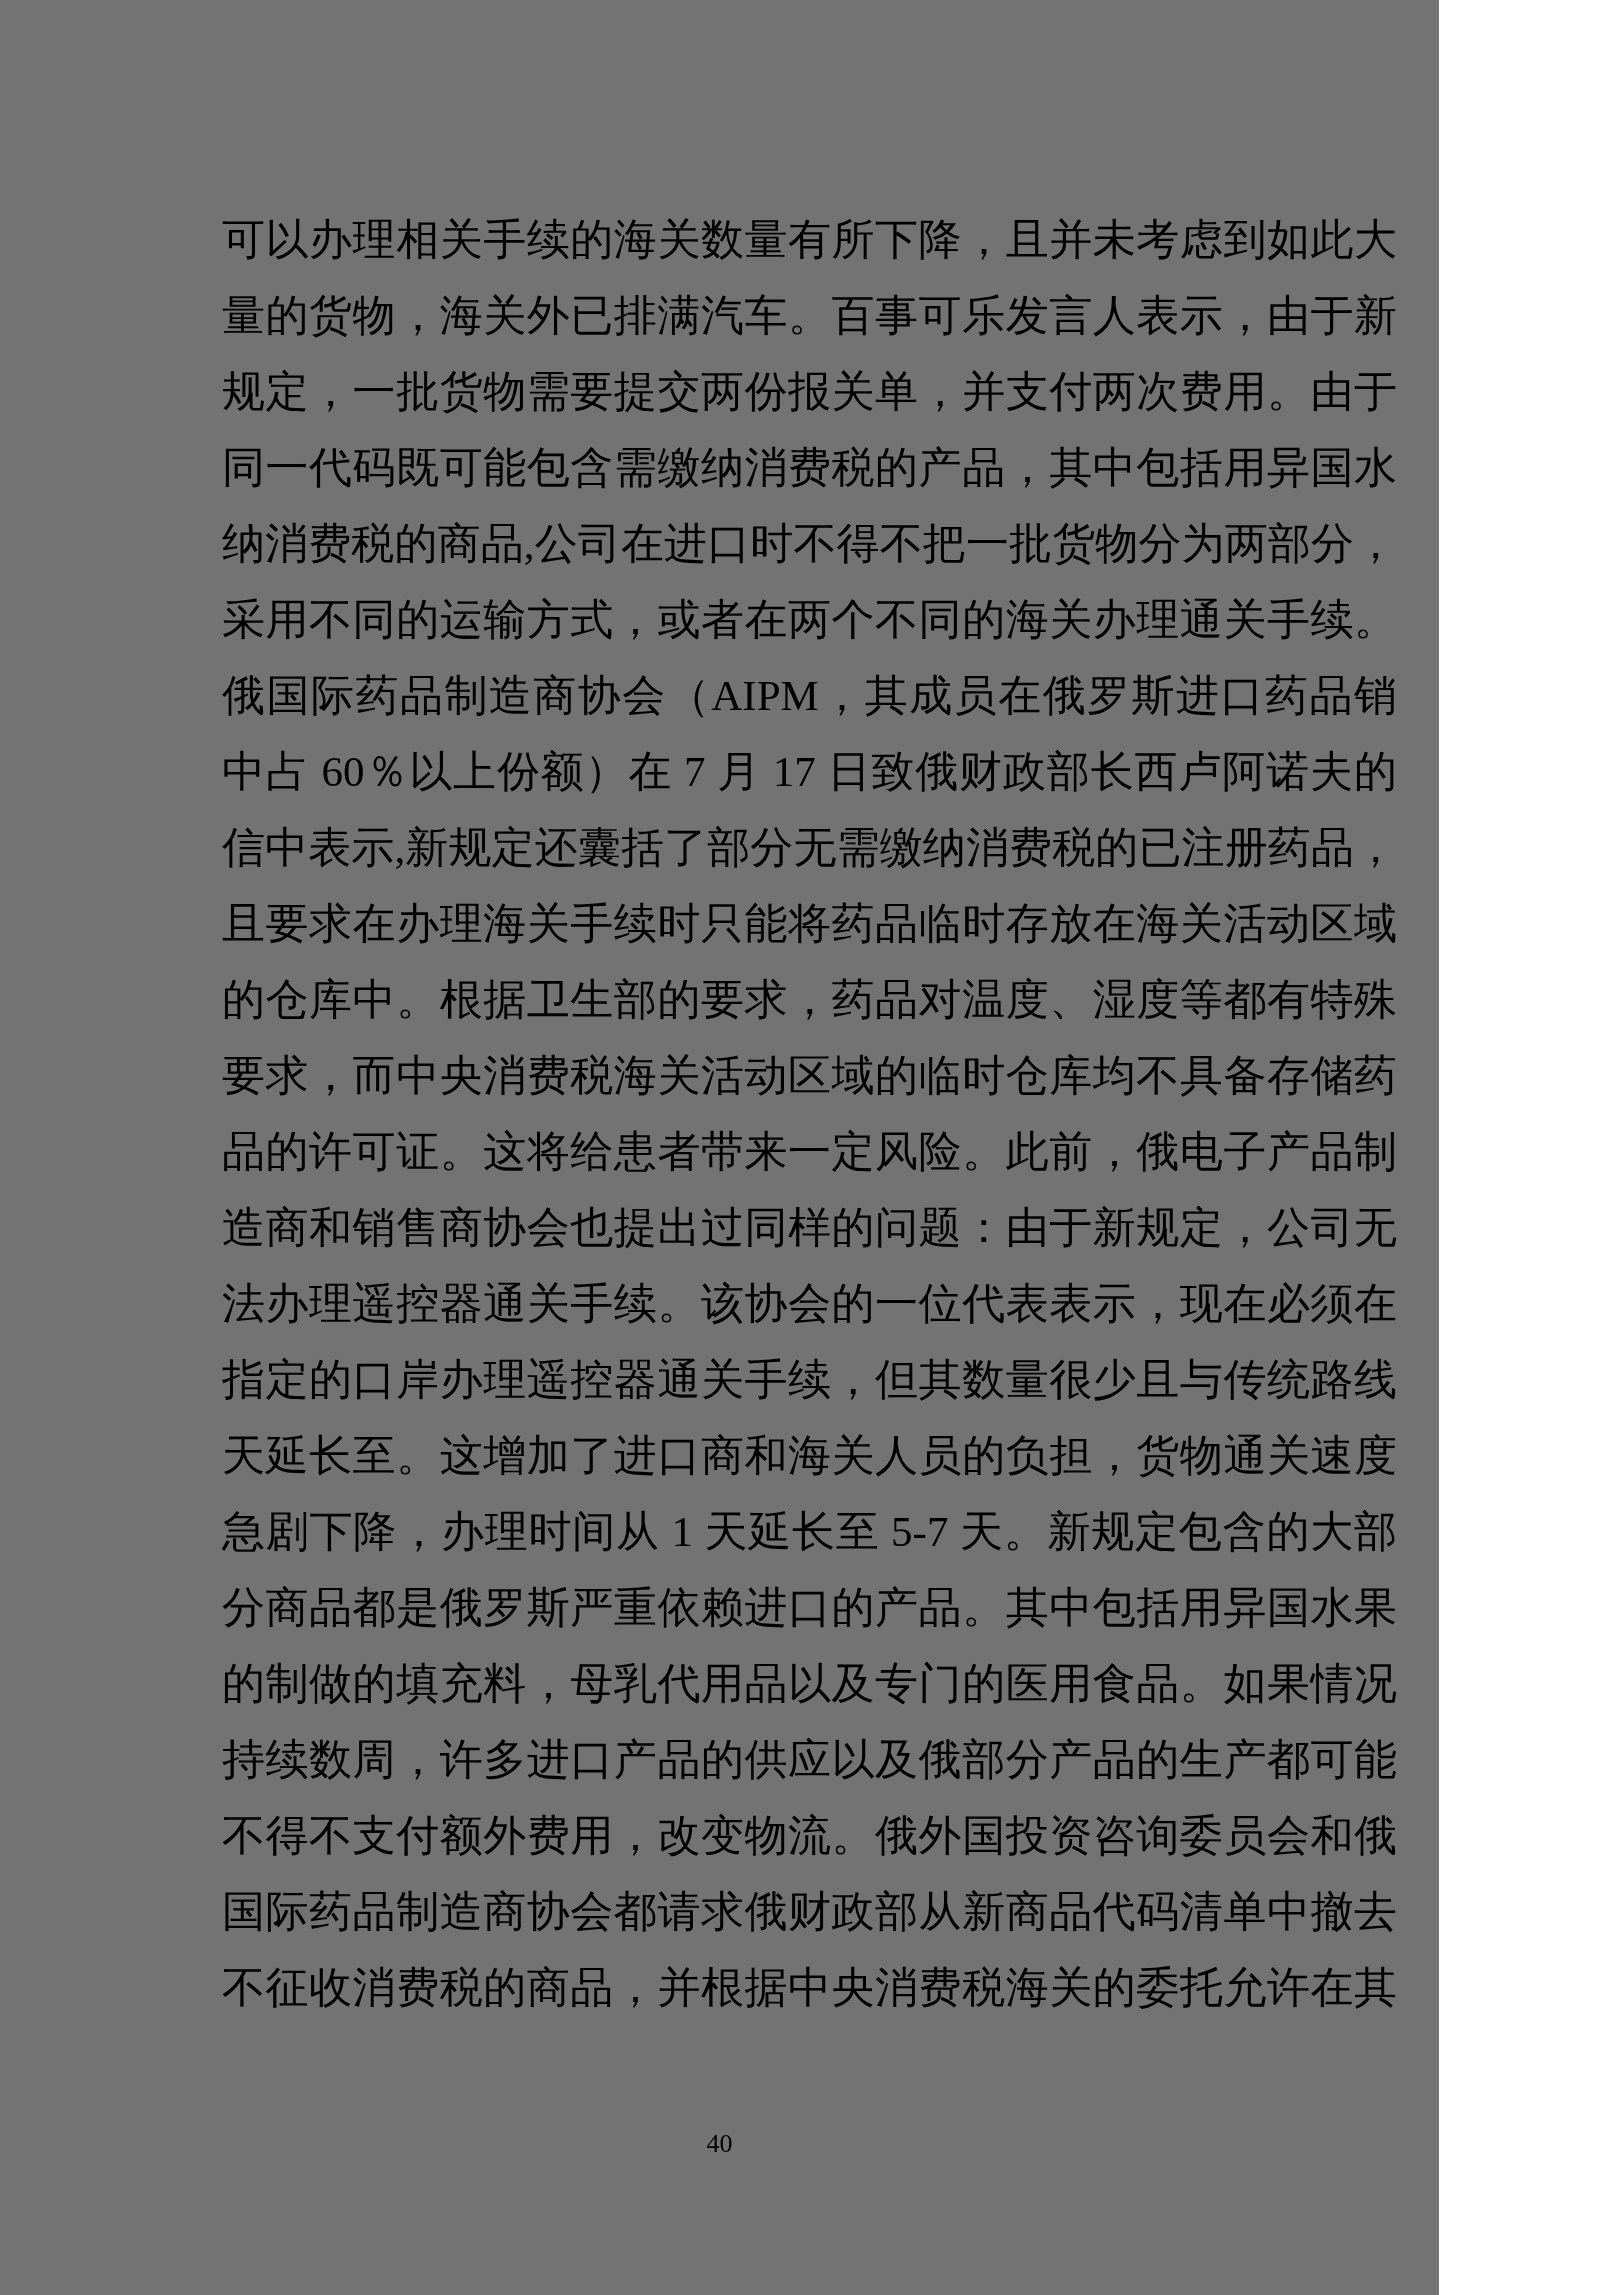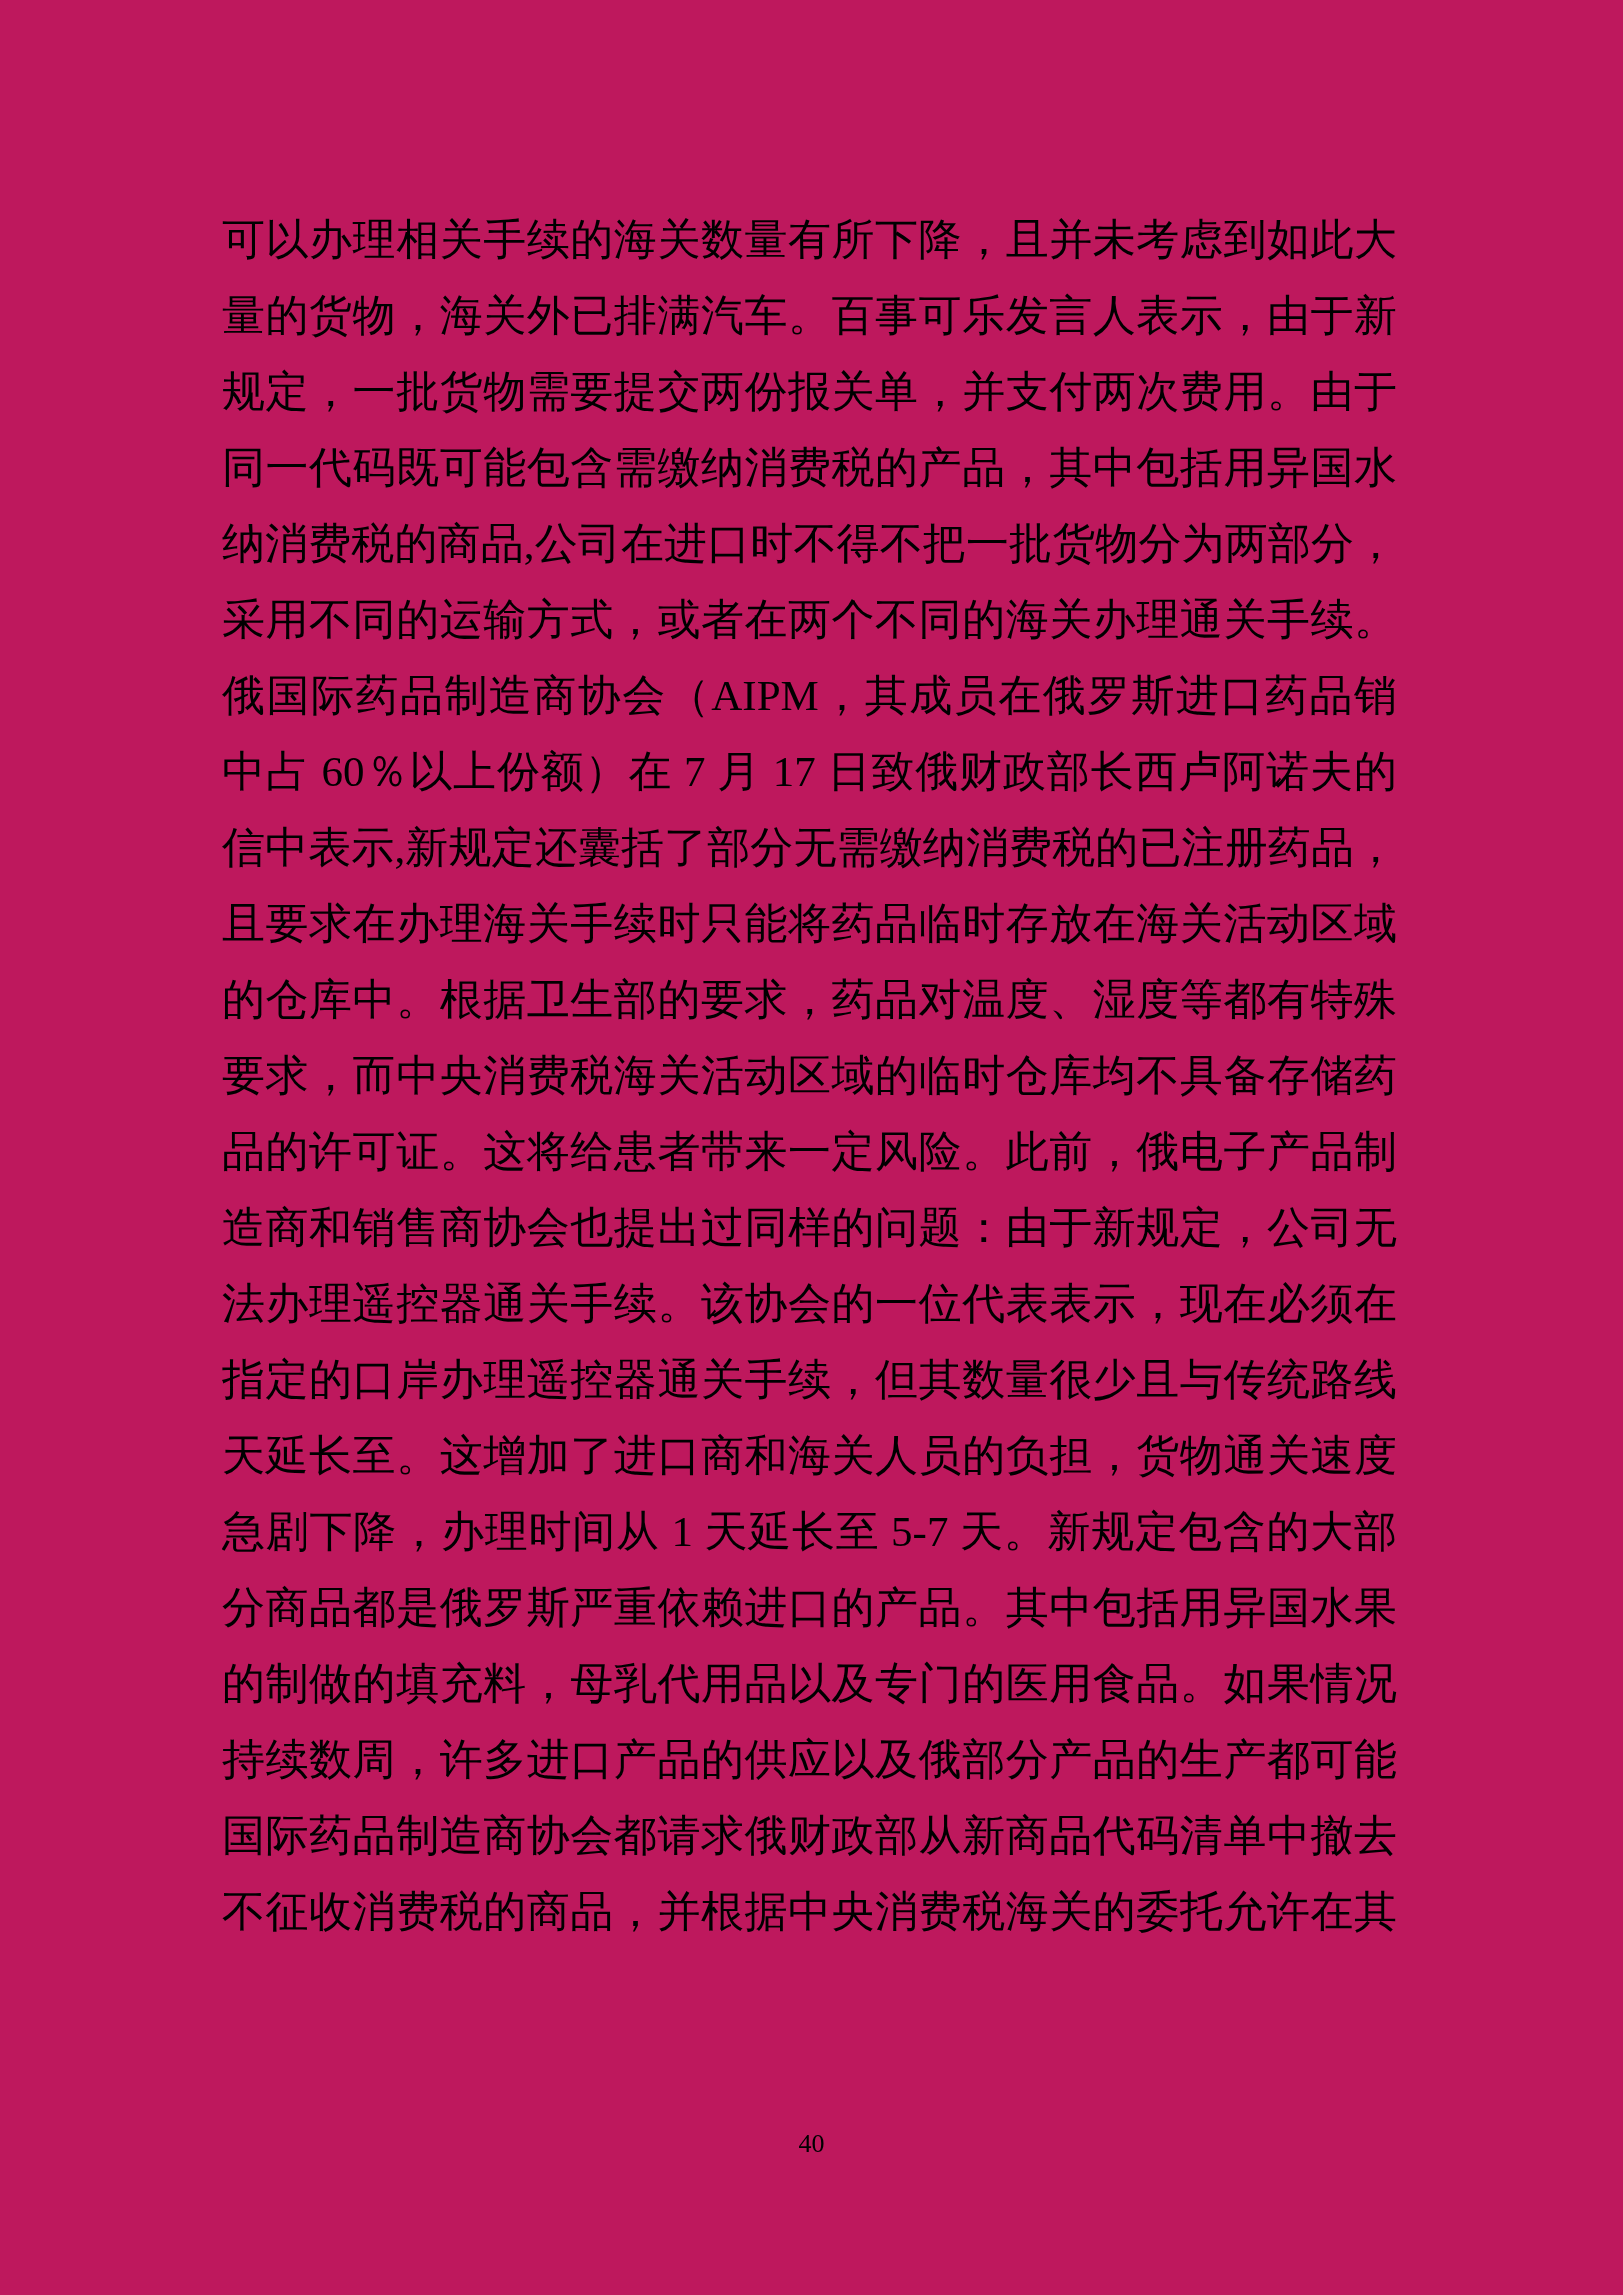--- a/index.html
+++ b/index.html
@@ -2,23 +2,23 @@
 <html style="font-size:10.5px"><head>
 <meta charset="utf-8">
 <style>
   html, body {
     margin: 0;
     padding: 0;
     background: #ffffff;
   }
   .page {
     position: relative;
-    width: 1623px;
+    width: 1439px;
     height: 2295px;
-    background: #be185d;
+    background: #737373;
     color: #000000;
     font-family: "Liberation Serif", "DejaVu Serif", serif;
     overflow: hidden;
   }
   .text-block {
     position: absolute;
     left: 222px;
     top: 202px;
     width: 1175px;
   }
@@ -66,20 +66,21 @@
     <div class="line">要求，而中央消费税海关活动区域的临时仓库均不具备存储药</div>
     <div class="line">品的许可证。这将给患者带来一定风险。此前，俄电子产品制</div>
     <div class="line">造商和销售商协会也提出过同样的问题：由于新规定，公司无</div>
     <div class="line">法办理遥控器通关手续。该协会的一位代表表示，现在必须在</div>
     <div class="line">指定的口岸办理遥控器通关手续，但其数量很少且与传统路线</div>
     <div class="line">天延长至。这增加了进口商和海关人员的负担，货物通关速度</div>
     <div class="line">急剧下降，办理时间从 1 天延长至 5-7 天。新规定包含的大部</div>
     <div class="line">分商品都是俄罗斯严重依赖进口的产品。其中包括用异国水果</div>
     <div class="line">的制做的填充料，母乳代用品以及专门的医用食品。如果情况</div>
     <div class="line">持续数周，许多进口产品的供应以及俄部分产品的生产都可能</div>
+    <div class="line">不得不支付额外费用，改变物流。俄外国投资咨询委员会和俄</div>
     <div class="line">国际药品制造商协会都请求俄财政部从新商品代码清单中撤去</div>
     <div class="line">不征收消费税的商品，并根据中央消费税海关的委托允许在其</div>
   </div>
   <div class="footer">
     <span class="page-number">40</span>
   </div>
 </div>
 
 
 </body></html>

